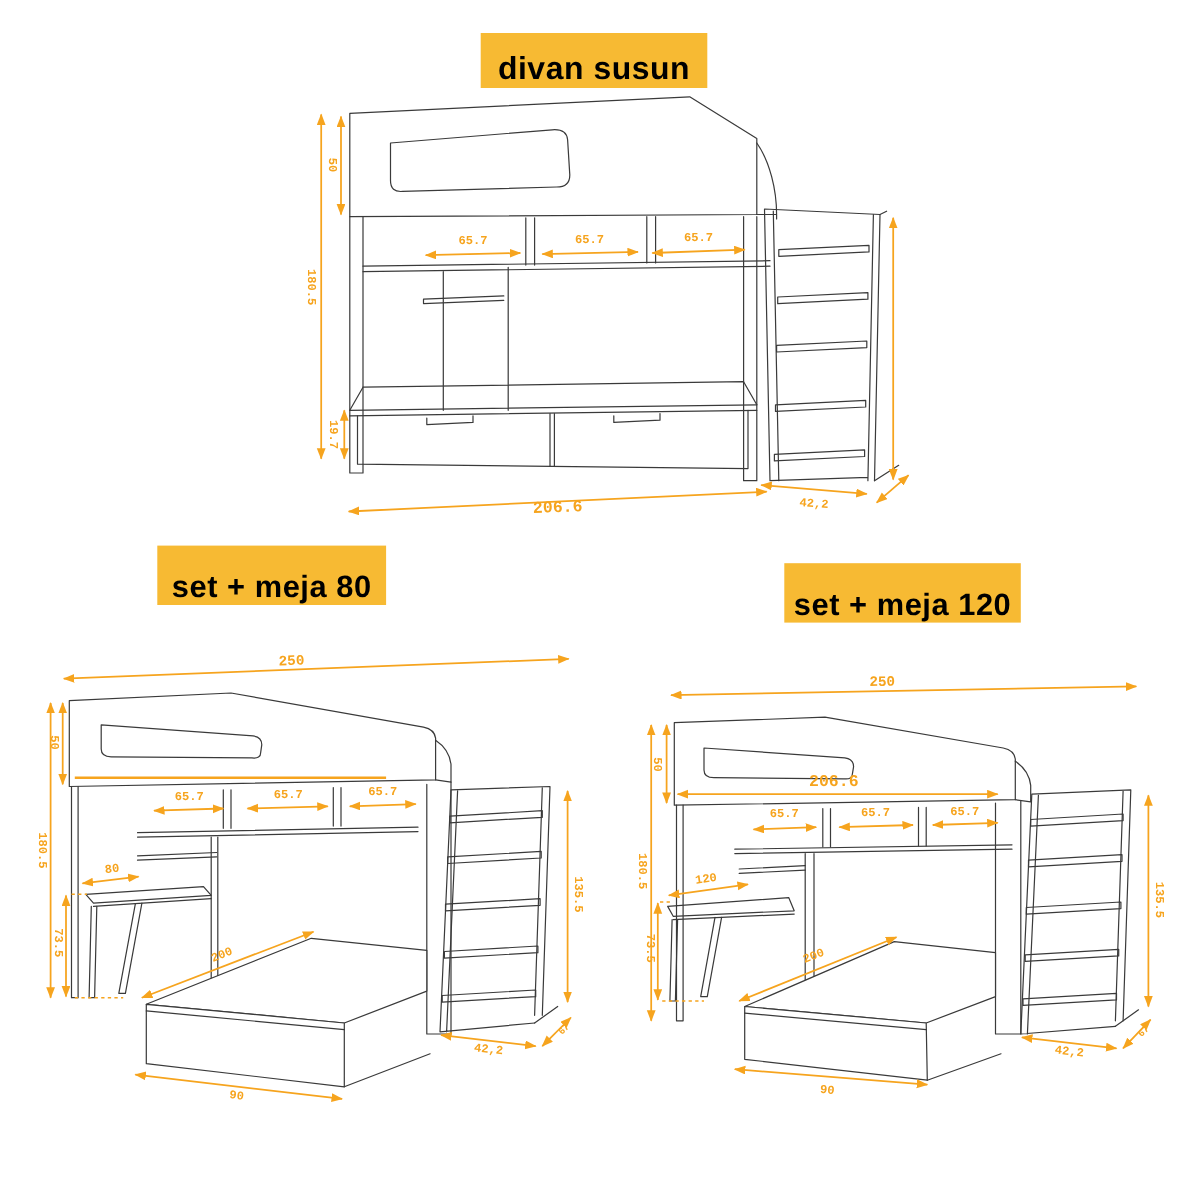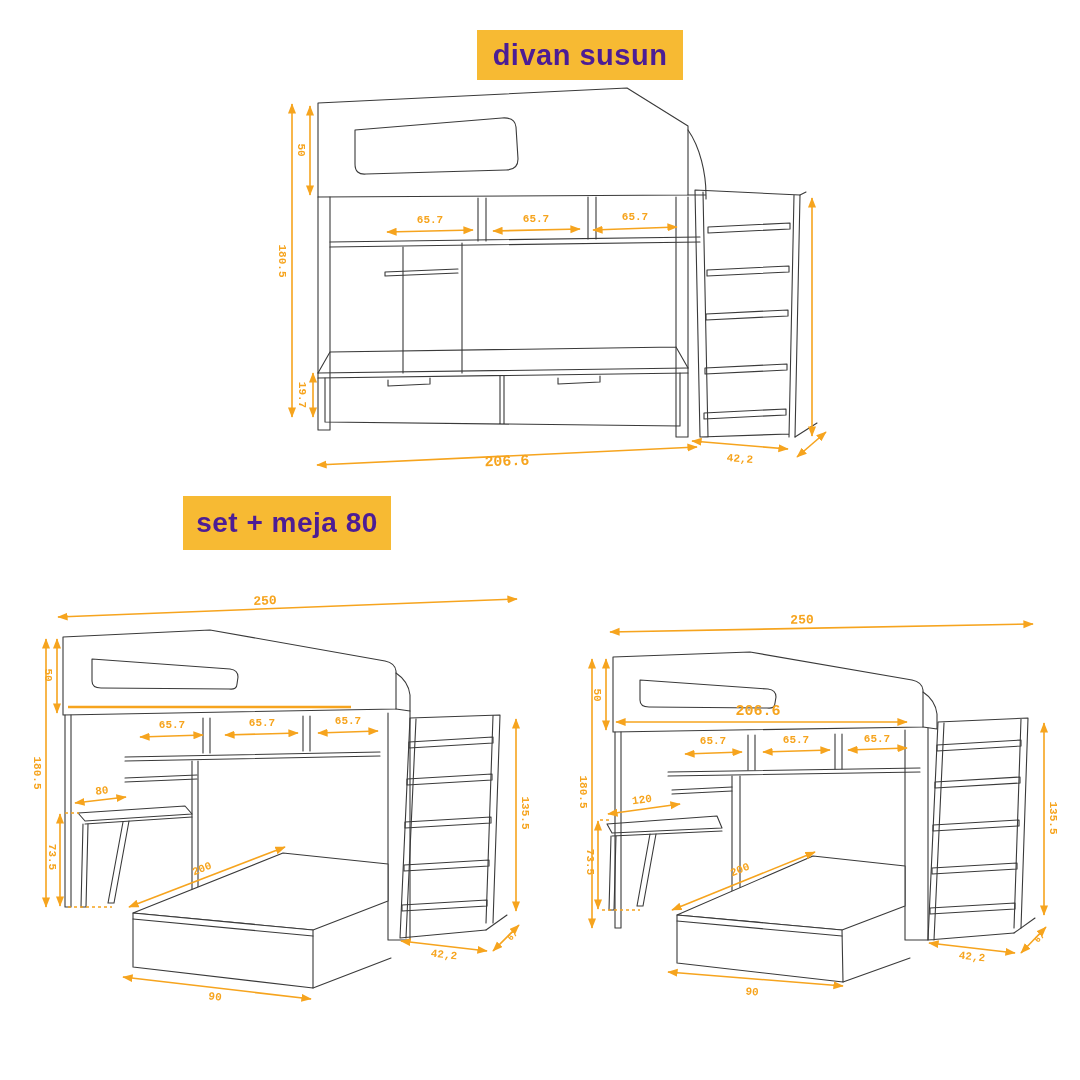--- a/index.html
+++ b/index.html
@@ -1,19 +1,19 @@
 <!DOCTYPE html>
 <html><head>
 <meta charset="utf-8">
 <style>
   html,body{margin:0;padding:0;background:#fff;}
   #canvas{position:relative;width:1080px;height:1080px;background:#ffffff;overflow:hidden;
           font-family:"Liberation Sans", sans-serif;}
-  .banner{position:absolute;background:#F7BA33;color:#4c1d95;display:flex;align-items:center;justify-content:center;
-          font-weight:700;letter-spacing:0.5px;margin-left:40px;}
+  .banner{position:absolute;background:#F7BA33;color:#000000;display:flex;align-items:flex-end;justify-content:center;
+          font-weight:700;letter-spacing:0.5px;}
   .fig{position:absolute;font-family:Liberation Mono, monospace;}
   .fig svg{position:absolute;left:0;top:0;overflow:visible;}
   .art path,.art line,.art polyline{fill:none;stroke:#3a3a3a;stroke-width:1.1;stroke-linecap:round;stroke-linejoin:round;}
   .art .wh{fill:#ffffff;}
   .dim line,.dim path{stroke:#F6A41E;stroke-width:1.6;fill:none;}
   .dim .thick{stroke-width:2.4;}
   .dim .dash{stroke-dasharray:3 3;stroke-width:1.3;}
   .dl{position:absolute;color:#F6A41E;font-weight:700;font-size:11px;white-space:nowrap;
       transform:translate(-50%,-50%);}
   .r90{transform:translate(-50%,-50%) rotate(90deg);}
@@ -24,20 +24,23 @@
 </head>
 <body>
 
 <div id="canvas">
 
   <div class="banner" style="left:437px;top:30px;width:206px;height:50px;font-size:29px;">
     <span>divan susun</span>
   </div>
   <div class="banner" style="left:143px;top:496px;width:208px;height:54px;font-size:28px;">
     <span>set + meja 80</span>
+  </div>
+  <div class="banner" style="left:713px;top:512px;width:215px;height:54px;font-size:28px;">
+    <span>set + meja 120</span>
   </div>
 
   <div class="fig" style="left:270px;top:85px;width:590px;height:395px;">
     <svg width="590" height="395" viewBox="0 0 590 395">
       <defs>
         <marker id="ar1" markerWidth="8" markerHeight="8" refX="6" refY="2.5" orient="auto-start-reverse">
           <path d="M0,0 L6.5,2.5 L0,5 Z" fill="#F6A41E"></path>
         </marker>
       </defs>
       <g class="art">

